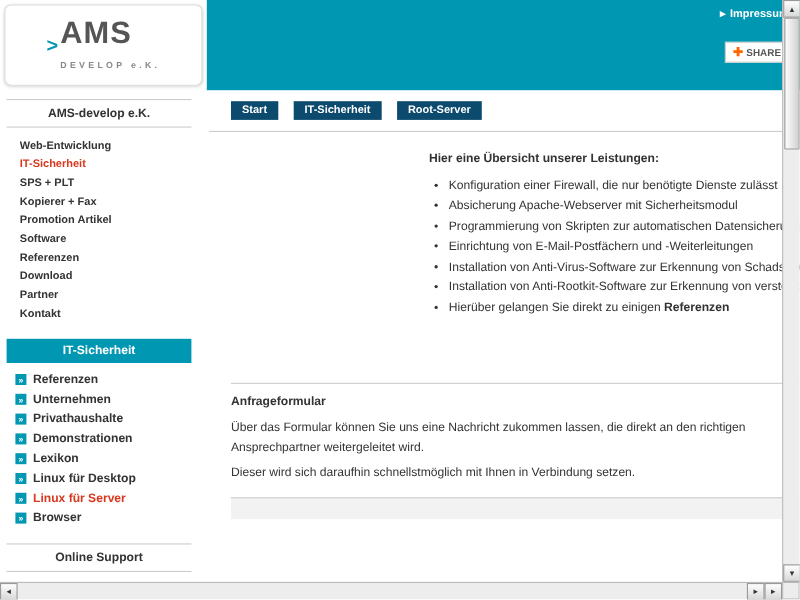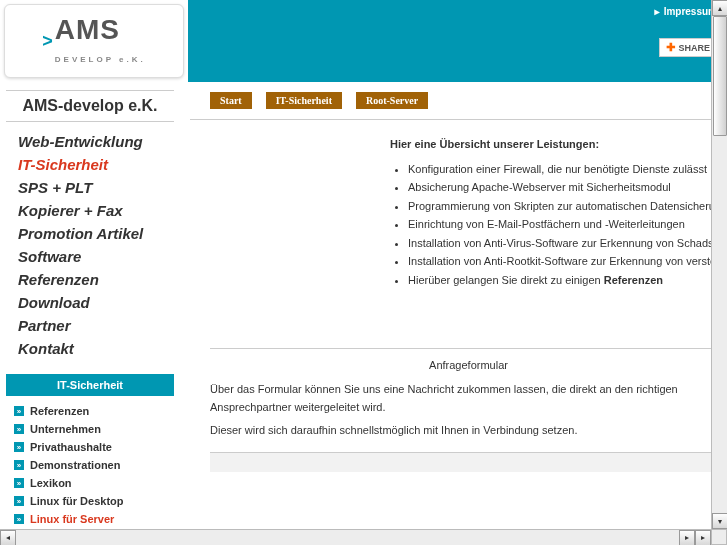--- a/index.html
+++ b/index.html
@@ -9,39 +9,39 @@
 .logo-arrow { color: #0097b2; font-size: 18px; font-weight: bold; margin-right: 2px; }
 .logo-text { font-family: Arial, sans-serif; font-size: 28px; font-weight: bold; color: #555; letter-spacing: 1px; line-height: 0.8; display: flex; flex-direction: column; align-items: flex-start; }
 .logo-sub { font-size: 8px; color: #888; letter-spacing: 3px; margin-top: 15px; }
 .header-right { flex: 1; background: #0097b2; position: relative; }
 .impressum { position: absolute; top: 6px; right: 10px; color: #fff; font-size: 10px; font-weight: bold; }
 .impressum::before { content: "\25B8"; margin-right: 4px; }
 .share-btn { position: absolute; top: 38px; right: 10px; background: #fff; padding: 2px 6px; font-size: 9px; font-weight: bold; color: #555; border: 1px solid #ccc; display: flex; align-items: center; gap: 3px; }
 .share-plus { color: #ff6600; font-weight: bold; font-size: 11px; }
 .main { display: flex; height: calc(100% - 82px - 16px); }
 .sidebar { width: 180px; padding: 8px 0 0 0; }
-.side-title { background: #fff; color: #333; font-weight: bold; text-align: center; padding: 6px 0; border-top: 1px solid #ccc; border-bottom: 1px solid #ccc; margin: 0 6px 8px 6px; font-size: 16px; }
+.side-title { background: #fff; color: #333; font-weight: bold; text-align: center; padding: 6px 0; border-top: 1px solid #ccc; border-bottom: 1px solid #ccc; margin: 0 6px 8px 6px; font-size: 11px; }
 .main-nav { list-style: none; padding: 0 0 14px 18px; }
-.main-nav li { padding: 3px 0; font-weight: bold; font-size: 15px; color: #333; cursor: pointer; font-style: italic; }
+.main-nav li { padding: 3px 0; font-weight: bold; font-size: 10px; color: #333; cursor: pointer; }
 .main-nav li.active { color: #d9381e; }
 .sub-title { background: #0097b2; color: #fff; font-weight: bold; text-align: center; padding: 5px 0; margin: 0 6px 6px 6px; font-size: 11px; }
 .sub-nav { list-style: none; padding: 0 0 14px 14px; }
 .sub-nav li { padding: 3px 0; font-weight: bold; font-size: 11px; color: #333; cursor: pointer; display: flex; align-items: center; }
 .sub-nav li.active { color: #d9381e; }
 .sub-arrow { width: 10px; height: 10px; background: #0097b2; display: inline-flex; align-items: center; justify-content: center; color: #fff; font-size: 8px; margin-right: 6px; }
 .content { flex: 1; padding: 0 0 0 10px; overflow: hidden; }
 .breadcrumb { padding: 10px 0 10px 20px; display: flex; gap: 14px; border-bottom: 1px solid #ccc; margin-right: 0; }
-.crumb { background: #a16207; color: #fff; padding: 3px 10px; font-size: 10px; font-weight: bold; font-family: Liberation Serif, serif; }
+.crumb { background: #0c4a6e; color: #fff; padding: 3px 10px; font-size: 10px; font-weight: bold; }
 .body-text { padding: 16px 0 0 200px; font-size: 11px; color: #333; line-height: 1.5; }
 .body-text p { margin-bottom: 14px; }
 .body-text .heading { font-weight: bold; margin-bottom: 8px; }
 .body-text ul { list-style: disc; padding-left: 18px; }
 .body-text ul li { margin-bottom: 2px; white-space: nowrap; }
 .form-section { margin: 60px 0 0 20px; border-top: 1px solid #ccc; padding-top: 10px; }
-.form-title { font-weight: normal; font-size: 11px; margin-bottom: 10px; text-align: center; }
+.form-title { font-weight: bold; font-size: 11px; margin-bottom: 10px; }
 .form-section p { font-size: 11px; line-height: 1.6; margin-bottom: 6px; }
 .form-box { border-top: 1px solid #ccc; margin-top: 12px; height: 20px; background: #f2f2f2; }
 .scrollbar-h { position: absolute; bottom: 0; left: 0; right: 16px; height: 16px; background: #ededed; border-top: 1px solid #bbb; display: flex; align-items: center; }
 .scroll-btn { width: 16px; height: 16px; background: linear-gradient(#fefefe,#d8d8d8); border: 1px solid #999; display: flex; align-items: center; justify-content: center; font-size: 8px; color: #333; }
 .scroll-btn.left { border-right: 1px solid #999; }
 .scroll-btn.right { margin-left: auto; border-left: 1px solid #999; }
 .scroll-btn.right2 { border-left: 1px solid #999; }
 .corner { position: absolute; bottom: 0; right: 0; width: 16px; height: 16px; background: #ededed; border: 1px solid #bbb; }
 .scrollbar-v { position: absolute; top: 0; right: 0; bottom: 16px; width: 16px; background: #ededed; border-left: 1px solid #bbb; display: flex; flex-direction: column; }
 .scroll-thumb-v { width: 14px; height: 120px; background: linear-gradient(90deg,#fefefe,#d0d0d0); border: 1px solid #999; margin: 0 auto; border-radius: 1px; }

